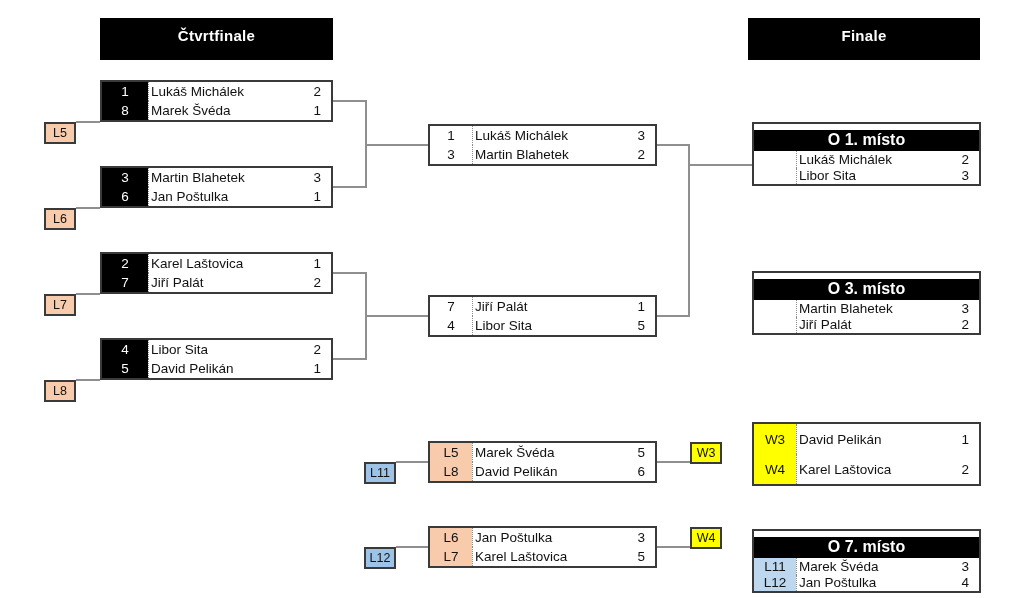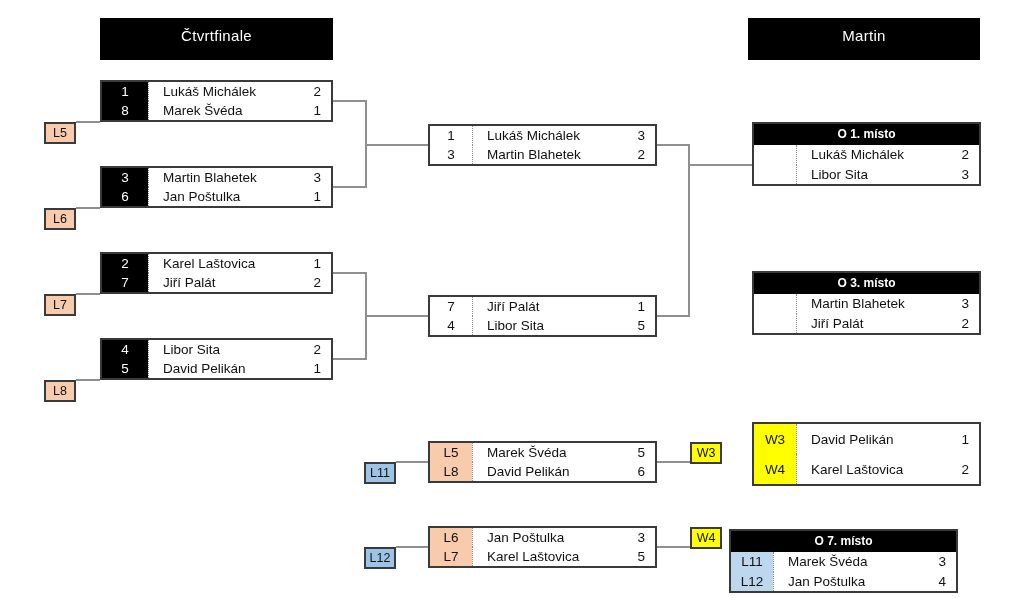--- a/index.html
+++ b/index.html
@@ -4,47 +4,47 @@
 <style>
   html,body{margin:0;padding:0;background:#ffffff;}
   .canvas{
     position:relative;width:1024px;height:598px;background:#ffffff;
     font-family:"Liberation Sans",sans-serif;color:#111;overflow:hidden;
   }
   
   .col-header{
     position:absolute;top:18px;height:42px;background:#000;color:#fff;
     display:flex;align-items:center;justify-content:center;
-    font-weight:normal;font-size:15px;letter-spacing:.3px;box-sizing:border-box;
+    font-weight:bold;font-size:15px;letter-spacing:.3px;box-sizing:border-box;
     padding-bottom:8px;
   }
   
   .match{
     position:absolute;background:#fff;border:2px solid #3a3a3a;box-sizing:border-box;
     display:flex;flex-direction:column;height:42px;
   }
   .match.w-qf{width:233px;}
   .match.w-sf{width:229px;}
   .match.final{width:229px;height:64px;}
   .f-title{
-    flex:none;height:21px;background:#000;color:#fff;font-weight:bold;font-size:12px;
-    display:flex;align-items:center;justify-content:center;padding-bottom:2px;box-sizing:border-box;
+    flex:none;height:21px;background:#000;color:#fff;font-weight:bold;font-size:16px;
+    display:flex;align-items:center;justify-content:center;padding-bottom:2px;box-sizing:border-box;margin-top:6px;
   }
   .m-row{flex:1;display:flex;align-items:stretch;font-size:13.5px;min-height:0;}
   .seed{
     flex:none;width:46px;display:flex;align-items:center;justify-content:center;
     box-sizing:border-box;
   }
   .seed-narrow{width:42px;}
   .seed-dark{background:#000;color:#fff;}
   .seed-salmon{background:#f8cbad;}
   .seed-yellow{background:#ffff00;}
   .seed-lightblue{background:#bdd7ee;}
   .name{
-    flex:1;display:flex;align-items:center;padding-left:14px;
+    flex:1;display:flex;align-items:center;padding-left:2px;
     border-left:1px dotted #8a8a8a;white-space:nowrap;overflow:hidden;
   }
   .score{flex:none;width:30px;display:flex;align-items:center;justify-content:flex-end;padding-right:10px;}
   
   .tag{
     position:absolute;width:32px;height:22px;border:2px solid #3a3a3a;box-sizing:border-box;
     display:flex;align-items:center;justify-content:center;font-size:12.5px;
   }
   .tag-salmon{background:#f8cbad;}
   .tag-blue{background:#9dc3e6;}
@@ -56,21 +56,21 @@
 </style>
 </head>
 <body>
 
 <div class="canvas">
 
   <div class="col-header" style="left:100px;width:233px">
     <span>Čtvrtfinale</span>
   </div>
   <div class="col-header" style="left:748px;width:232px">
-    <span>Martin</span>
+    <span>Finale</span>
   </div>
 
   <div class="hl" style="left:333px;top:100px;width:32px"></div>
   <div class="hl" style="left:333px;top:186px;width:32px"></div>
   <div class="vl" style="left:365px;top:100px;height:88px"></div>
   <div class="hl" style="left:365px;top:144px;width:63px"></div>
 
   <div class="hl" style="left:333px;top:272px;width:32px"></div>
   <div class="hl" style="left:333px;top:358px;width:32px"></div>
   <div class="vl" style="left:365px;top:272px;height:88px"></div>
@@ -231,21 +231,21 @@
       <span class="seed seed-narrow seed-yellow">W3</span>
       <span class="name">David Pelikán</span>
       <span class="score">1</span>
     </div>
     <div class="m-row">
       <span class="seed seed-narrow seed-yellow">W4</span>
       <span class="name">Karel Laštovica</span>
       <span class="score">2</span>
     </div>
   </div>
-  <div class="match final" style="left:729px;top:529px">
+  <div class="match final" style="left:752px;top:529px">
     <div class="f-title">O 7. místo</div>
     <div class="m-row">
       <span class="seed seed-narrow seed-lightblue">L11</span>
       <span class="name">Marek Švéda</span>
       <span class="score">3</span>
     </div>
     <div class="m-row">
       <span class="seed seed-narrow seed-lightblue">L12</span>
       <span class="name">Jan Poštulka</span>
       <span class="score">4</span>

